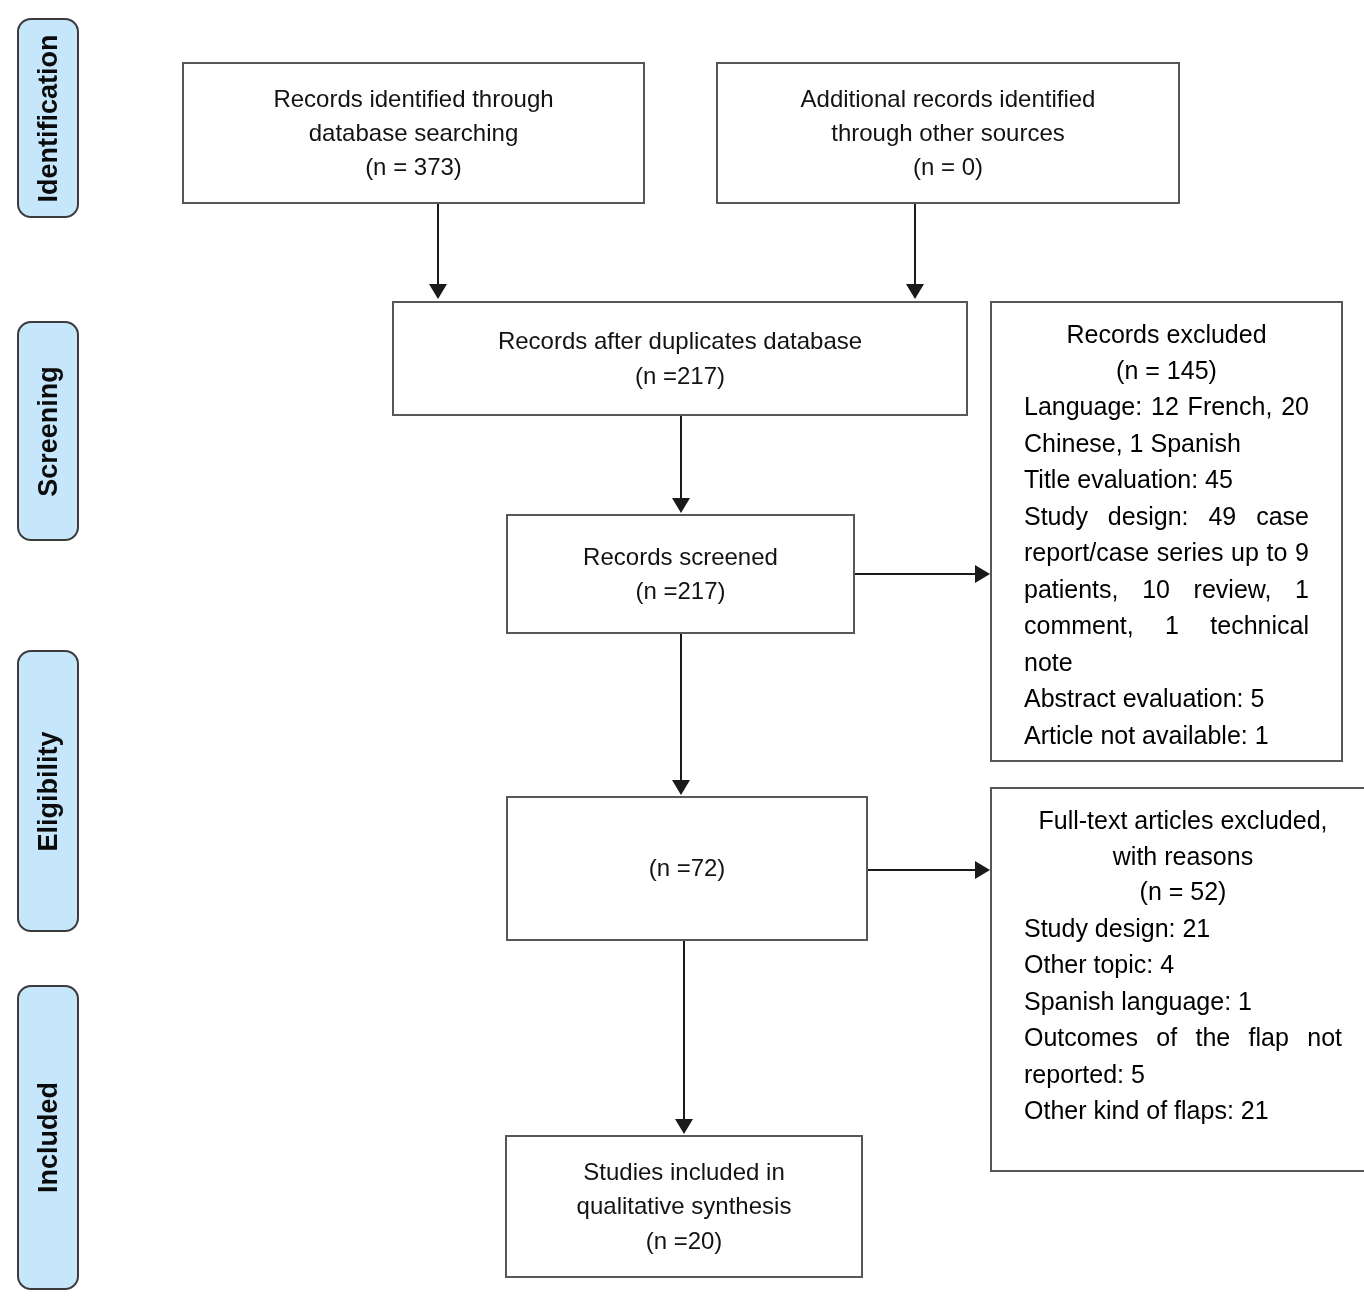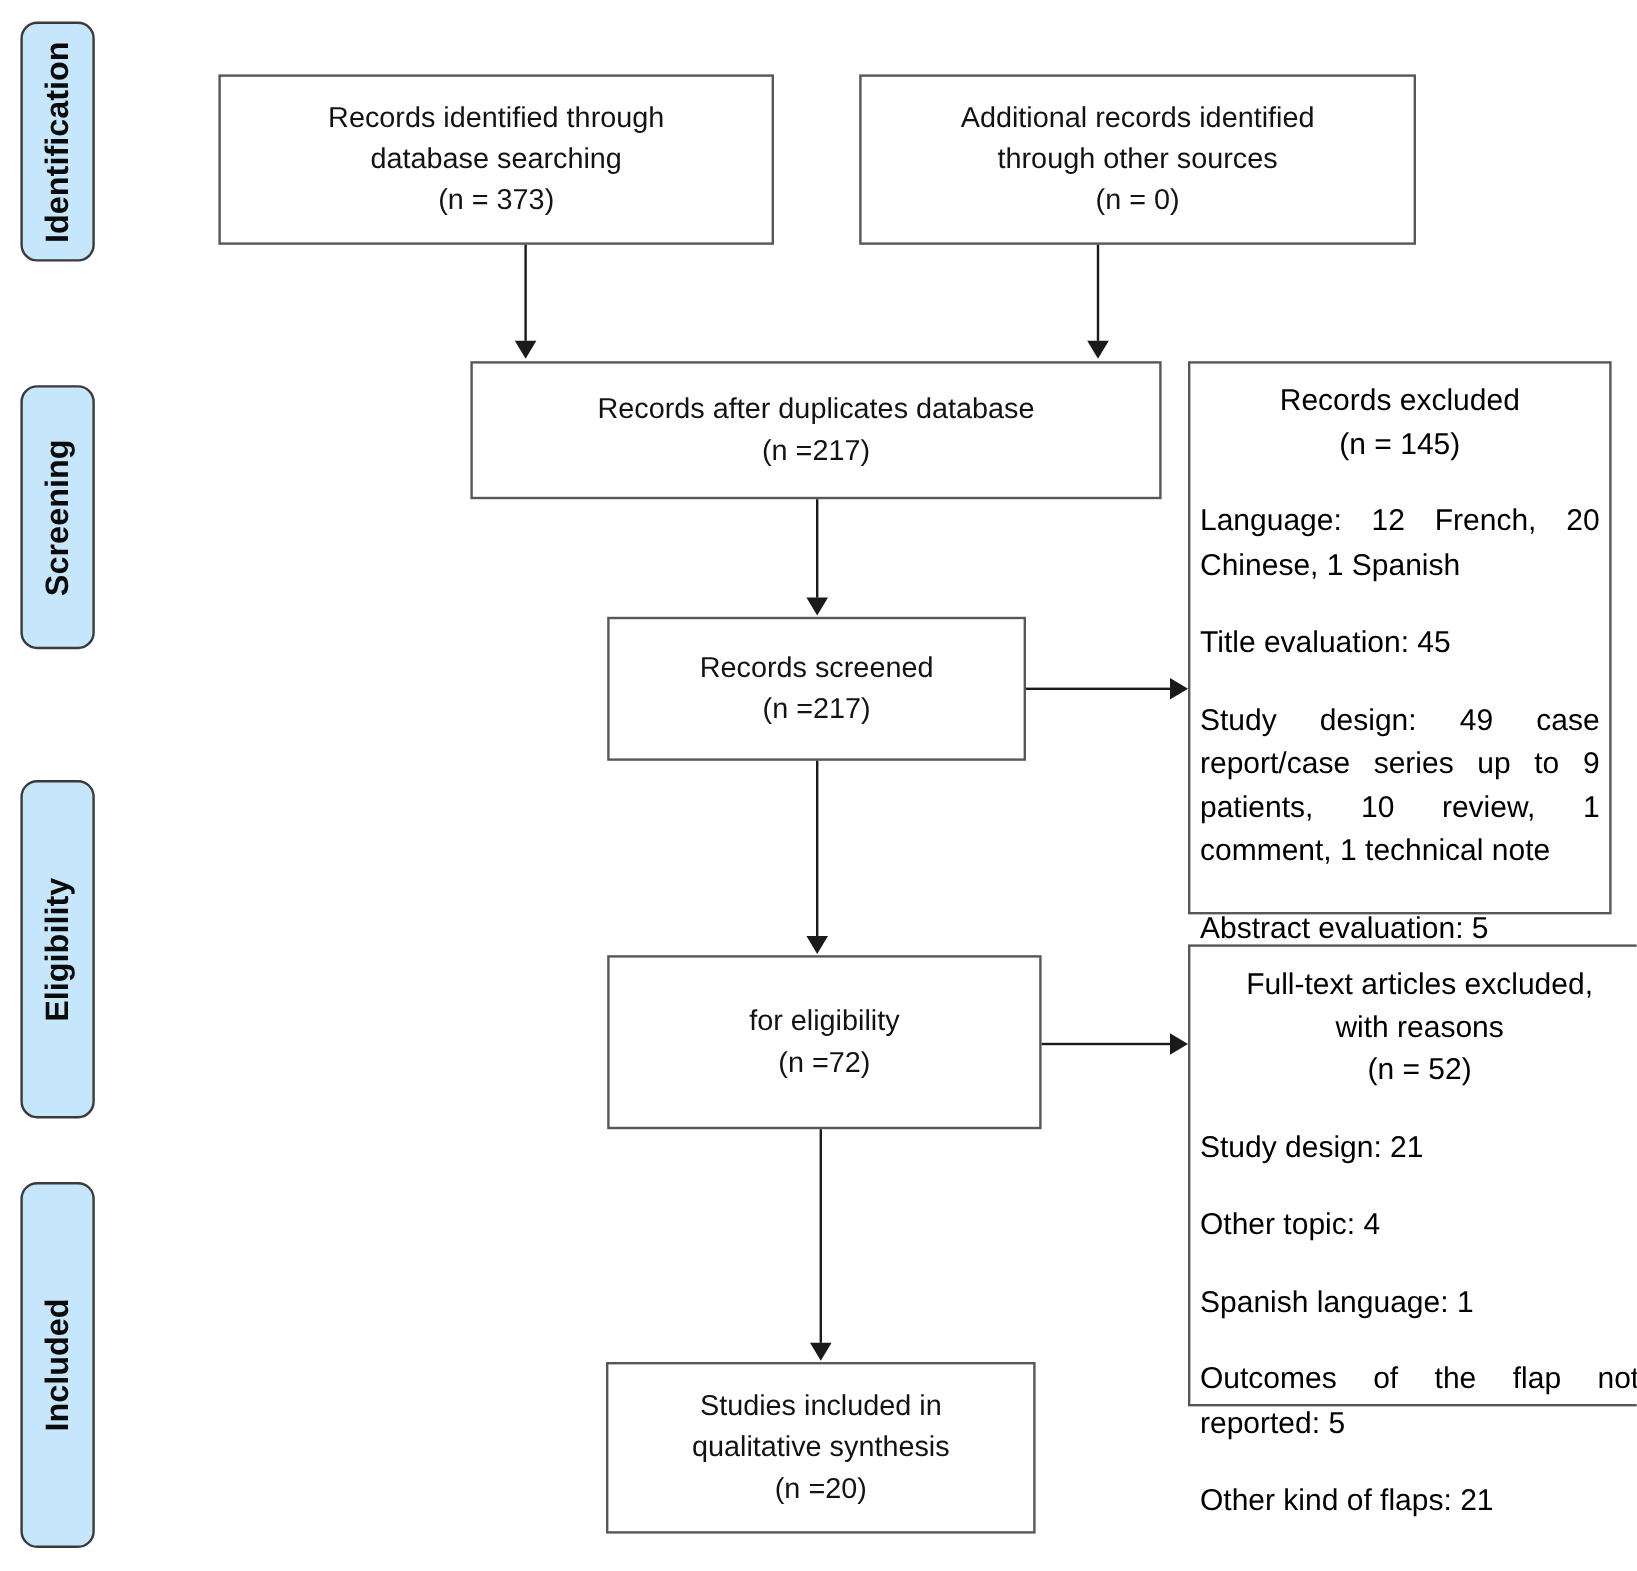--- a/index.html
+++ b/index.html
@@ -66,23 +66,22 @@
     text-align: center;
     font-size: 25px;
     line-height: 1.42;
     padding: 0 32px;
   }
   .excluded-box .body-line {
     text-align: justify;
     text-align-last: left;
     font-size: 25px;
     line-height: 1.46;
-    padding: 0 8px;
+    padding: 0 32px;
     hyphens: none;
-    margin-top: 28px;
   }
   
   .connector {
     position: absolute;
     pointer-events: none;
   }
   .v-line {
     position: absolute;
     width: 0;
     border-left: 2px solid #1a1a1a;
@@ -165,21 +164,20 @@
 
   <div class="flow-box" style="left:506px; top:514px; width:349px; height:120px;">
     <div class="box-text">
       <p>Records screened</p>
       <p>(n =217)</p>
     </div>
   </div>
 
   <div class="flow-box" style="left:506px; top:796px; width:362px; height:145px;">
     <div class="box-text">
-      <p>for eligibility</p>
       <p>(n =72)</p>
     </div>
   </div>
 
   <div class="flow-box excluded-box" style="left:990px; top:787px; width:386px; height:385px;">
     <div class="head-line">Full-text articles excluded,</div>
     <div class="head-line">with reasons</div>
     <div class="head-line">(n = 52)</div>
     <div class="body-line">Study design: 21</div>
     <div class="body-line">Other topic: 4</div>

